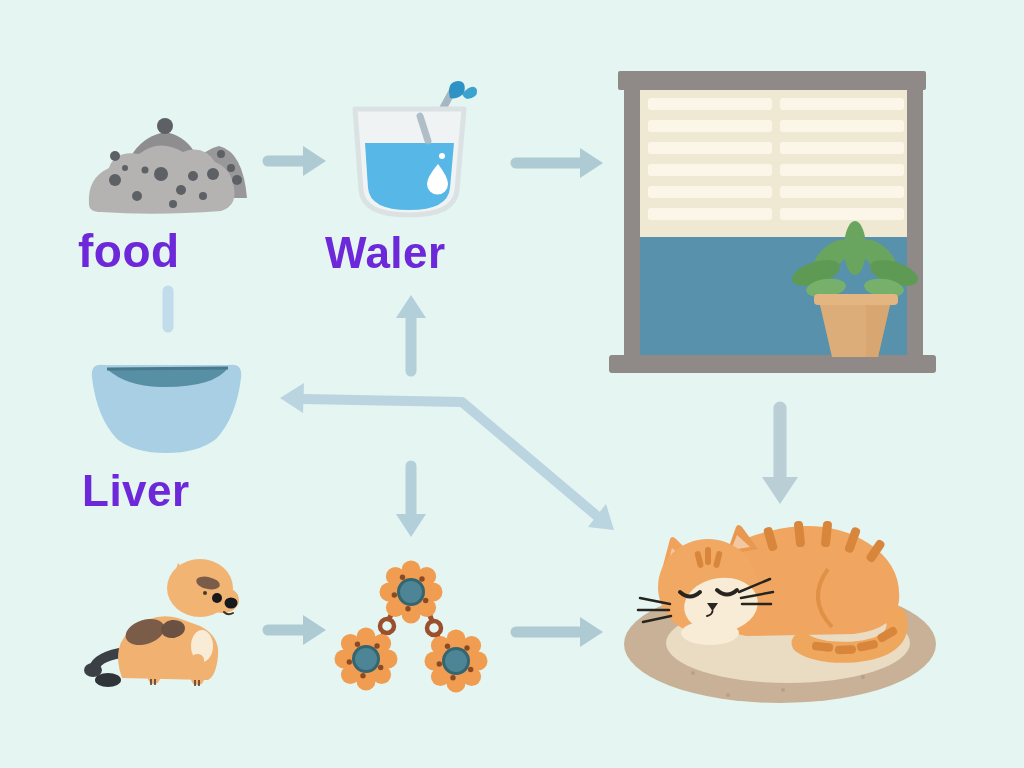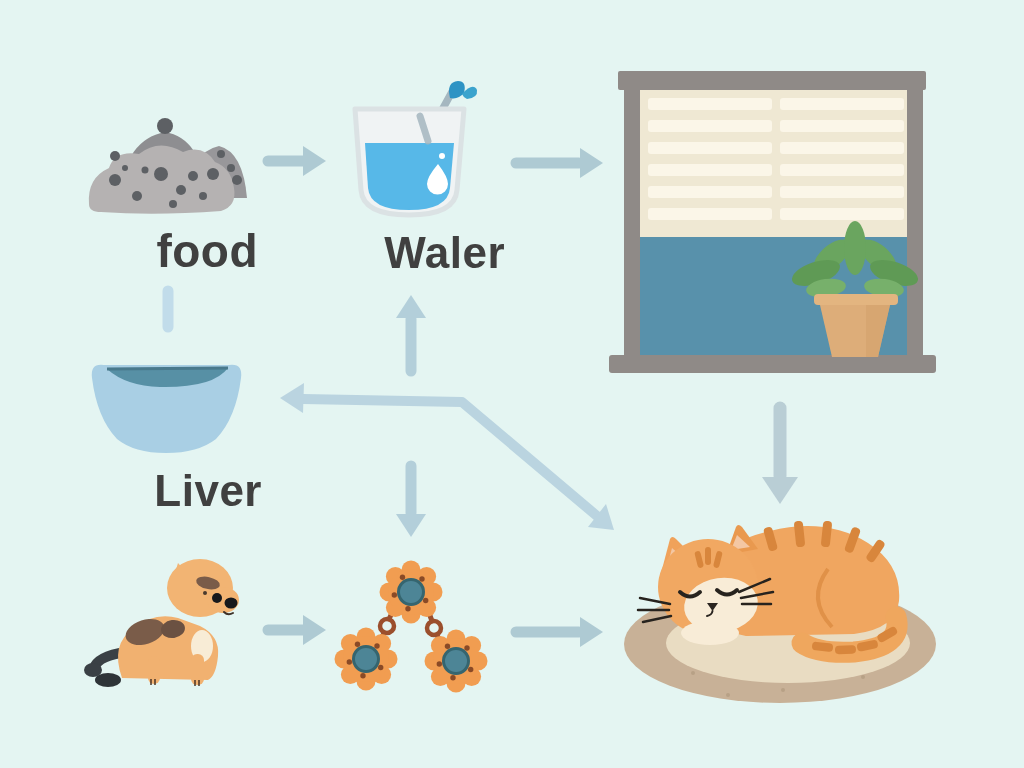--- a/index.html
+++ b/index.html
@@ -6,23 +6,23 @@
   #canvas{
     position:relative;
     width:1024px;height:768px;
     background:#e4f5f2;
     overflow:hidden;
     font-family:"Liberation Sans", sans-serif;
   }
   .abs{position:absolute;}
   .node-label{
     position:absolute;
-    text-align:right;
+    text-align:left;
     font-weight:bold;
-    color:#404040;
+    color:#6d28d9;
     letter-spacing:0.5px;
     line-height:1;
     user-select:none;
   }
   #label-food{left:78px;top:228px;width:180px;font-size:46px;}
   #label-water{left:325px;top:231px;width:180px;font-size:44px;}
   #label-liver{left:82px;top:469px;width:180px;font-size:44px;}
   svg{display:block;}
 </style>
 </head>

